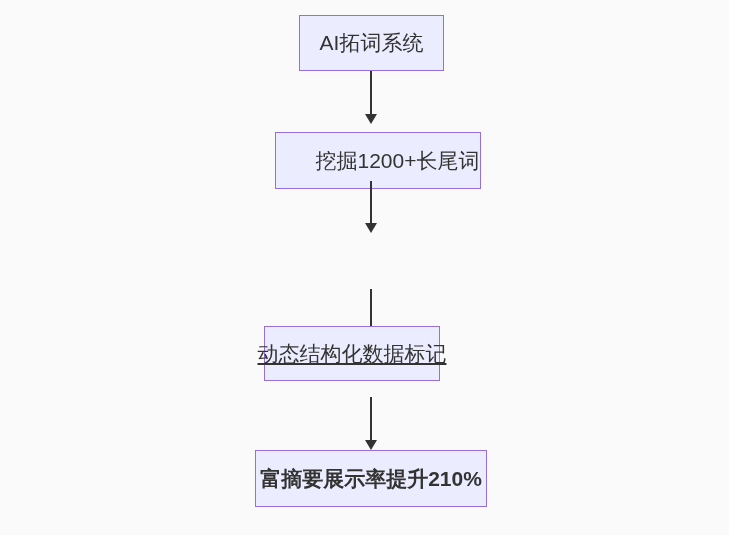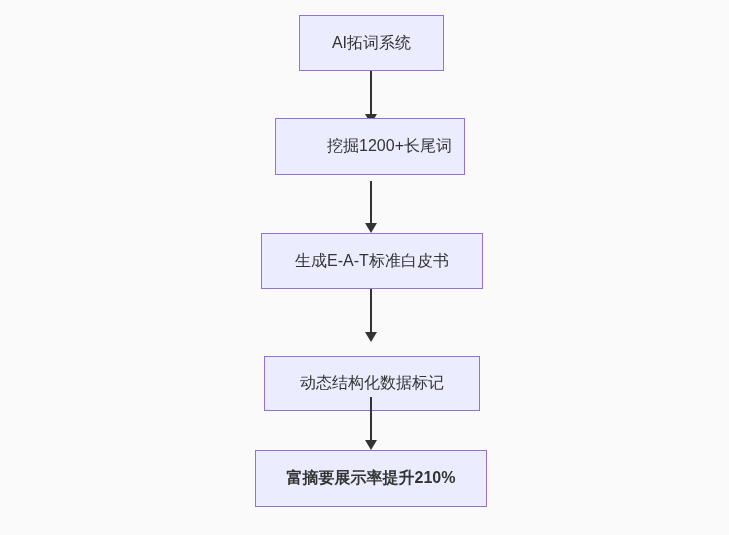--- a/index.html
+++ b/index.html
@@ -16,29 +16,29 @@
     overflow: hidden;
   }
   .node {
     position: absolute;
     box-sizing: border-box;
     background: #ECECFF;
     border: 1.5px solid #9370DB;
     display: flex;
     align-items: center;
     justify-content: center;
-    font-size: 16px;
+    font-size: 21px;
     color: #333333;
     text-align: center;
     white-space: nowrap;
   }
   .n1 { left: 299px; top: 15px;  width: 145px; height: 56px; }
-  .n2 { left: 275px; top: 118px; width: 190px; height: 57px; padding-left: 39px; }
+  .n2 { left: 275px; top: 132px; width: 206px; height: 57px; padding-left: 39px; }
   .n3 { left: 261px; top: 233px; width: 222px; height: 56px; }
-  .n4 { left: 264px; top: 356px; width: 216px; height: 55px; }
+  .n4 { left: 264px; top: 326px; width: 176px; height: 55px; text-decoration: underline; }
   .n5 { left: 255px; top: 450px; width: 232px; height: 57px; font-weight: bold; }
 
   .edge-line {
     position: absolute;
     left: 370px;
     width: 2px;
     background: #333333;
   }
   .edge-head {
     position: absolute;
@@ -70,23 +70,20 @@
   <div class="edge-line e1-line"></div>
   <div class="edge-head e1-head"></div>
 
   <div class="node n2">
     <span>挖掘1200+长尾词</span>
   </div>
 
   <div class="edge-line e2-line"></div>
   <div class="edge-head e2-head"></div>
 
-  <div class="node n3">
-    <span>生成E-A-T标准白皮书</span>
-  </div>
 
   <div class="edge-line e3-line"></div>
   <div class="edge-head e3-head"></div>
 
   <div class="node n4">
     <span>动态结构化数据标记</span>
   </div>
 
   <div class="edge-line e4-line"></div>
   <div class="edge-head e4-head"></div>

